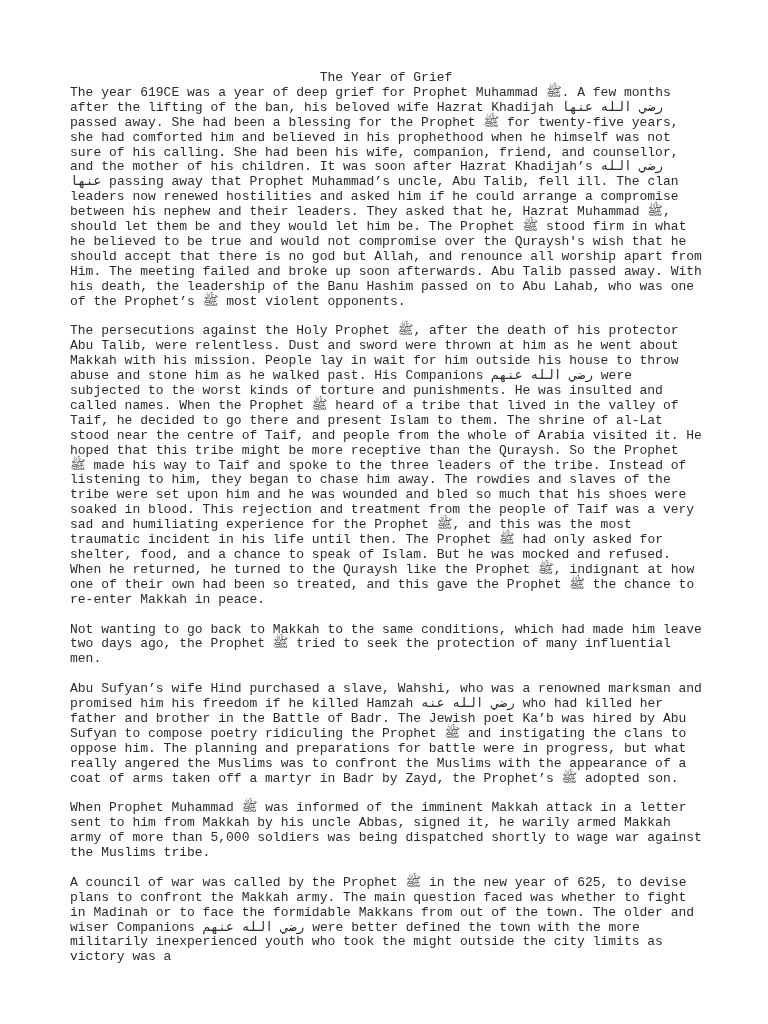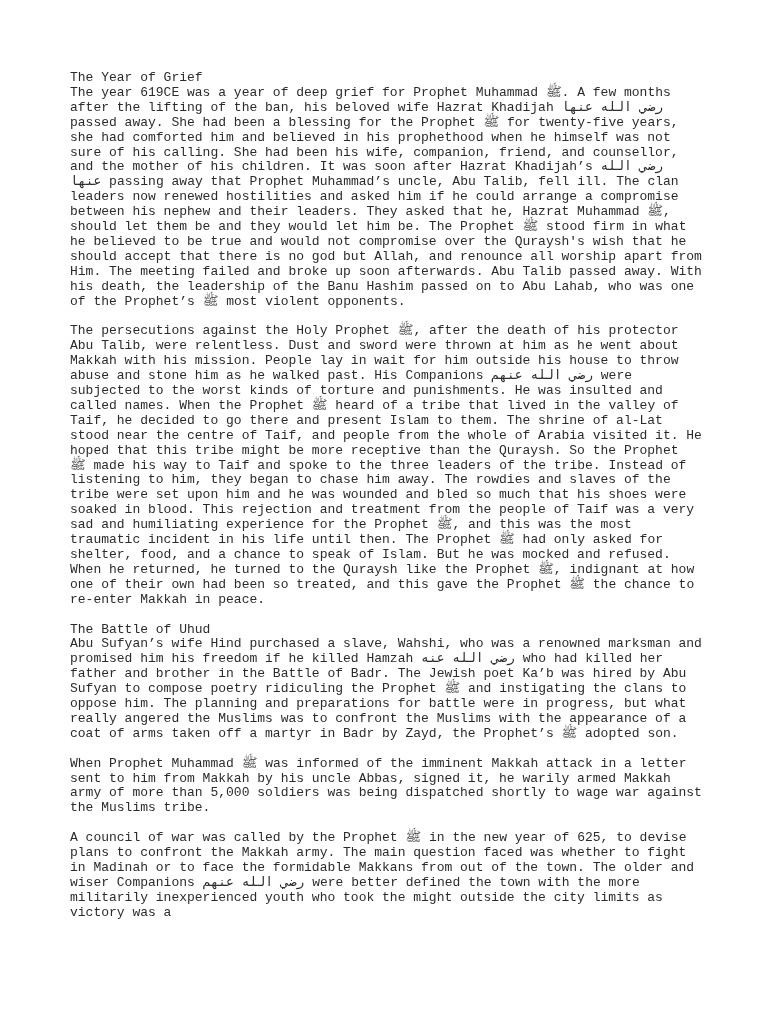--- a/index.html
+++ b/index.html
@@ -21,41 +21,43 @@
     left: 70px;
     top: 71px;
     width: 632px;
     font-size: 13px;
     line-height: 14.9px;
     color: #2b2b2b;
     text-align: left;
     word-spacing: normal;
   }
   .block + .block { margin-top: 14.9px; }
-  .heading { white-space: pre-wrap; }
+  .heading { white-space: pre-wrap; text-align: center; }
   .para { white-space: pre-wrap; font-family: Liberation Mono, monospace; }
 </style>
 </head>
 <body>
 
 <div class="page">
   <div class="content">
 
     <section class="block">
       <div class="heading">The Year of Grief</div>
       <div class="para">The year 619CE was a year of deep grief for Prophet Muhammad ﷺ. A few months after the lifting of the ban, his beloved wife Hazrat Khadijah رضي الله عنها passed away. She had been a blessing for the Prophet ﷺ for twenty-five years, she had comforted him and believed in his prophethood when he himself was not sure of his calling. She had been his wife, companion, friend, and counsellor, and the mother of his children. It was soon after Hazrat Khadijah’s رضي الله عنها passing away that Prophet Muhammad’s uncle, Abu Talib, fell ill. The clan leaders now renewed hostilities and asked him if he could arrange a compromise between his nephew and their leaders. They asked that he, Hazrat Muhammad ﷺ, should let them be and they would let him be. The Prophet ﷺ stood firm in what he believed to be true and would not compromise over the Quraysh's wish that he should accept that there is no god but Allah, and renounce all worship apart from Him. The meeting failed and broke up soon afterwards. Abu Talib passed away. With his death, the leadership of the Banu Hashim passed on to Abu Lahab, who was one of the Prophet’s ﷺ most violent opponents.</div>
     </section>
 
     <section class="block">
       <div class="para">The persecutions against the Holy Prophet ﷺ, after the death of his protector Abu Talib, were relentless. Dust and sword were thrown at him as he went about Makkah with his mission. People lay in wait for him outside his house to throw abuse and stone him as he walked past. His Companions رضي الله عنهم were subjected to the worst kinds of torture and punishments. He was insulted and called names. When the Prophet ﷺ heard of a tribe that lived in the valley of Taif, he decided to go there and present Islam to them. The shrine of al-Lat stood near the centre of Taif, and people from the whole of Arabia visited it. He hoped that this tribe might be more receptive than the Quraysh. So the Prophet ﷺ made his way to Taif and spoke to the three leaders of the tribe. Instead of listening to him, they began to chase him away. The rowdies and slaves of the tribe were set upon him and he was wounded and bled so much that his shoes were soaked in blood. This rejection and treatment from the people of Taif was a very sad and humiliating experience for the Prophet ﷺ, and this was the most traumatic incident in his life until then. The Prophet ﷺ had only asked for shelter, food, and a chance to speak of Islam. But he was mocked and refused. When he returned, he turned to the Quraysh like the Prophet ﷺ, indignant at how one of their own had been so treated, and this gave the Prophet ﷺ the chance to re-enter Makkah in peace.</div>
     </section>
 
+    <section class="block">
+      <div class="para">Not wanting to go back to Makkah to the same conditions, which had made him leave two days ago, the Prophet ﷺ tried to seek the protection of many influential men.</div>
+    </section>
 
     <section class="block">
-      <div class="heading">The Battle of Uhud</div>
       <div class="para">Abu Sufyan’s wife Hind purchased a slave, Wahshi, who was a renowned marksman and promised him his freedom if he killed Hamzah رضي الله عنه who had killed her father and brother in the Battle of Badr. The Jewish poet Ka’b was hired by Abu Sufyan to compose poetry ridiculing the Prophet ﷺ and instigating the clans to oppose him. The planning and preparations for battle were in progress, but what really angered the Muslims was to confront the Muslims with the appearance of a coat of arms taken off a martyr in Badr by Zayd, the Prophet’s ﷺ adopted son.</div>
     </section>
 
     <section class="block">
       <div class="para">When Prophet Muhammad ﷺ was informed of the imminent Makkah attack in a letter sent to him from Makkah by his uncle Abbas, signed it, he warily armed Makkah army of more than 5,000 soldiers was being dispatched shortly to wage war against the Muslims tribe.</div>
     </section>
 
     <section class="block">
       <div class="para">A council of war was called by the Prophet ﷺ in the new year of 625, to devise plans to confront the Makkah army. The main question faced was whether to fight in Madinah or to face the formidable Makkans from out of the town. The older and wiser Companions رضي الله عنهم were better defined the town with the more militarily inexperienced youth who took the might outside the city limits as victory was a</div>
     </section>

